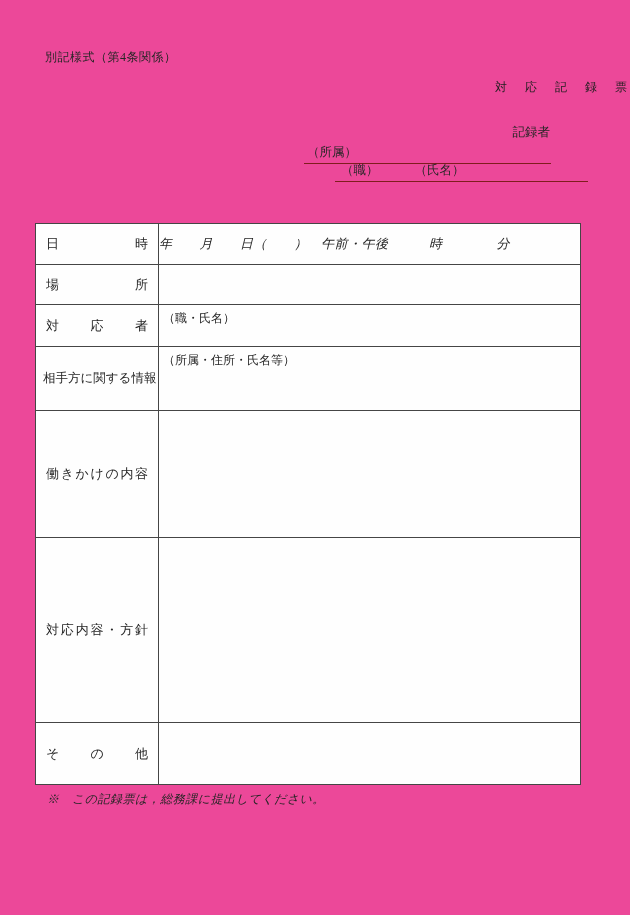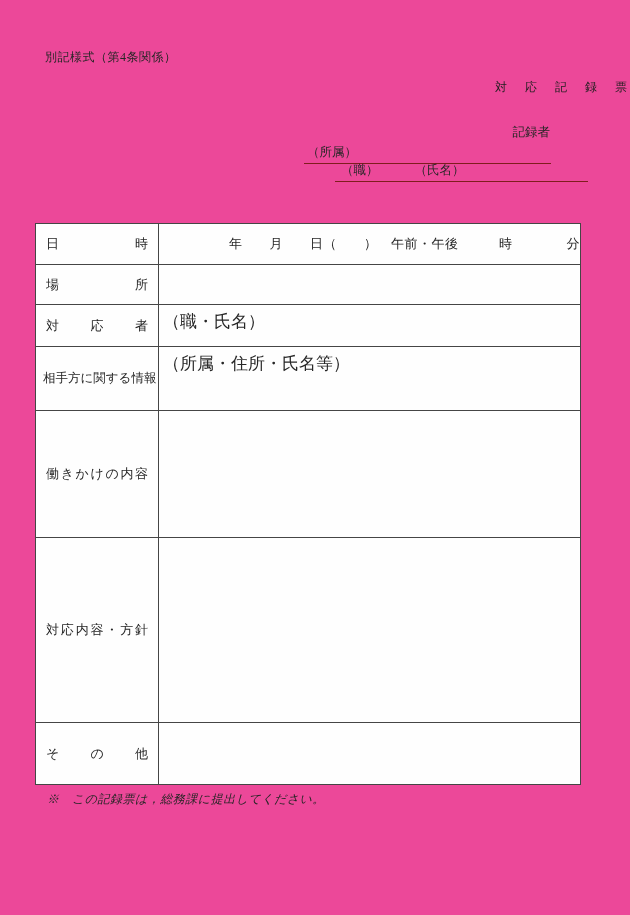--- a/index.html
+++ b/index.html
@@ -94,28 +94,29 @@
   }
   .cell-label.tight { padding: 0 3px 0 7px; font-size: 12.5px; }
   .char-justify {
     flex: 1;
     display: flex;
     justify-content: space-between;
   }
   .cell-content {
     flex: 1;
     box-sizing: border-box;
-    font-size: 17px;
+    font-size: 12px;
   }
   .cc-center {
     display: flex;
     align-items: center;
-    justify-content: flex-end;
+    justify-content: flex-start;
     font-size: 13px;
     letter-spacing: 0.5px;
+    font-style: italic;
   }
   .cc-top { padding: 5px 8px 0 4px; }
   .footnote {
     position: absolute;
     left: 47px;
     top: 791px;
     font-size: 12px;
     letter-spacing: 0.5px;
     font-style: italic;
   }

